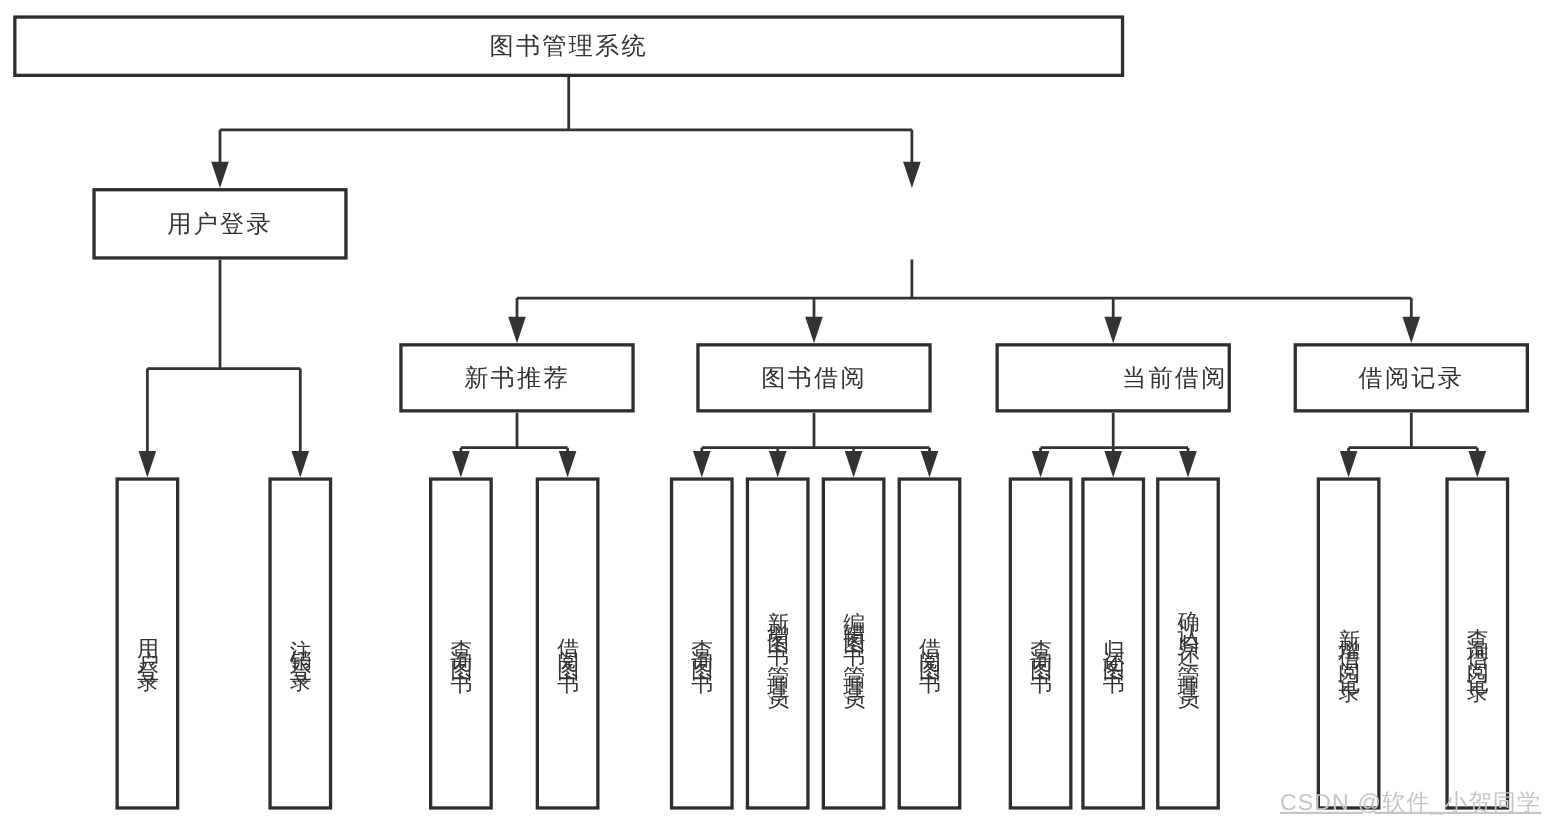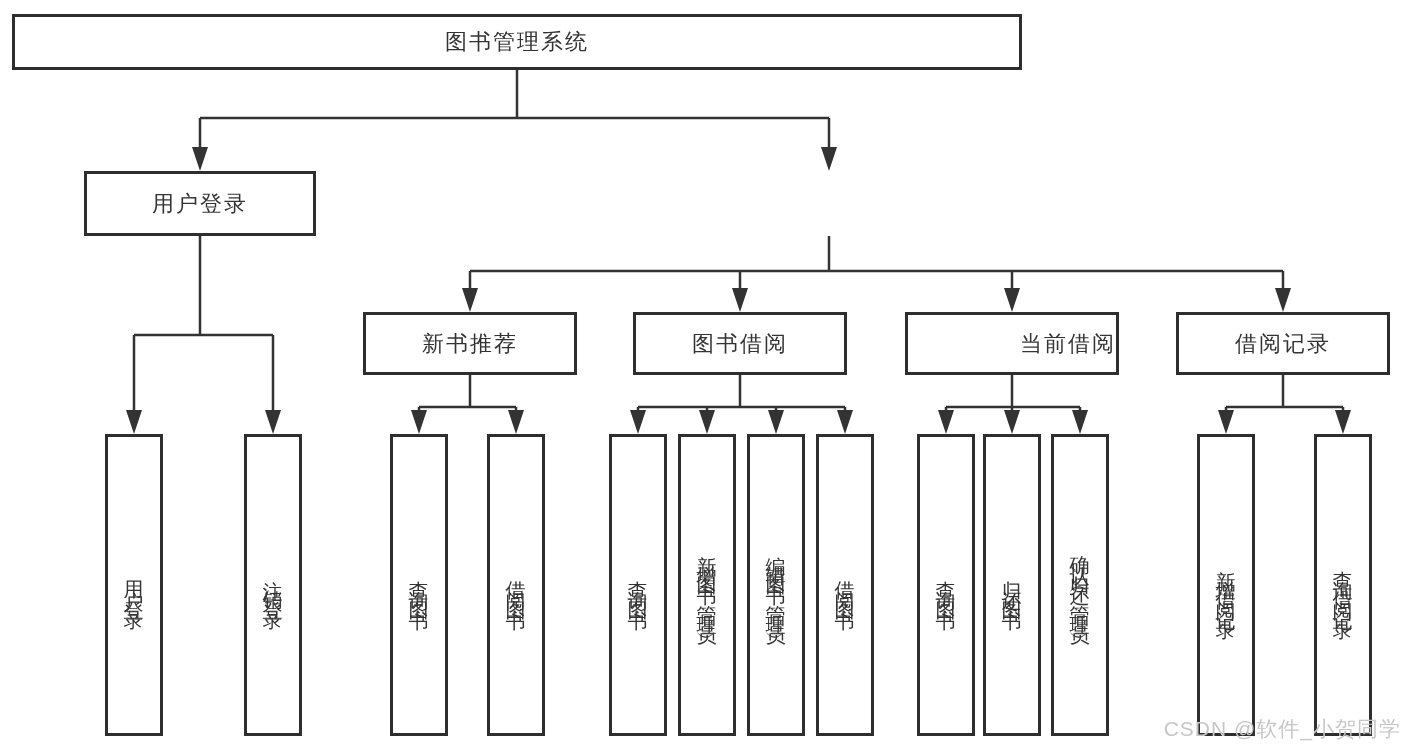--- a/index.html
+++ b/index.html
@@ -37,20 +37,21 @@
     white-space:nowrap;
   }
   .watermark{
     position:absolute;
     right:4px;
     bottom:4px;
     font-size:21px;
     color:#c6c6c6;
     z-index:3;
     letter-spacing:1px;
+    text-decoration:underline;
   }
 </style>
 </head>
 <body>
 
 <div class="stage">
 
   <svg class="connectors" width="1405" height="747" viewBox="0 0 1405 747">
     <g stroke="#333333" stroke-width="2.5" fill="none">
 

